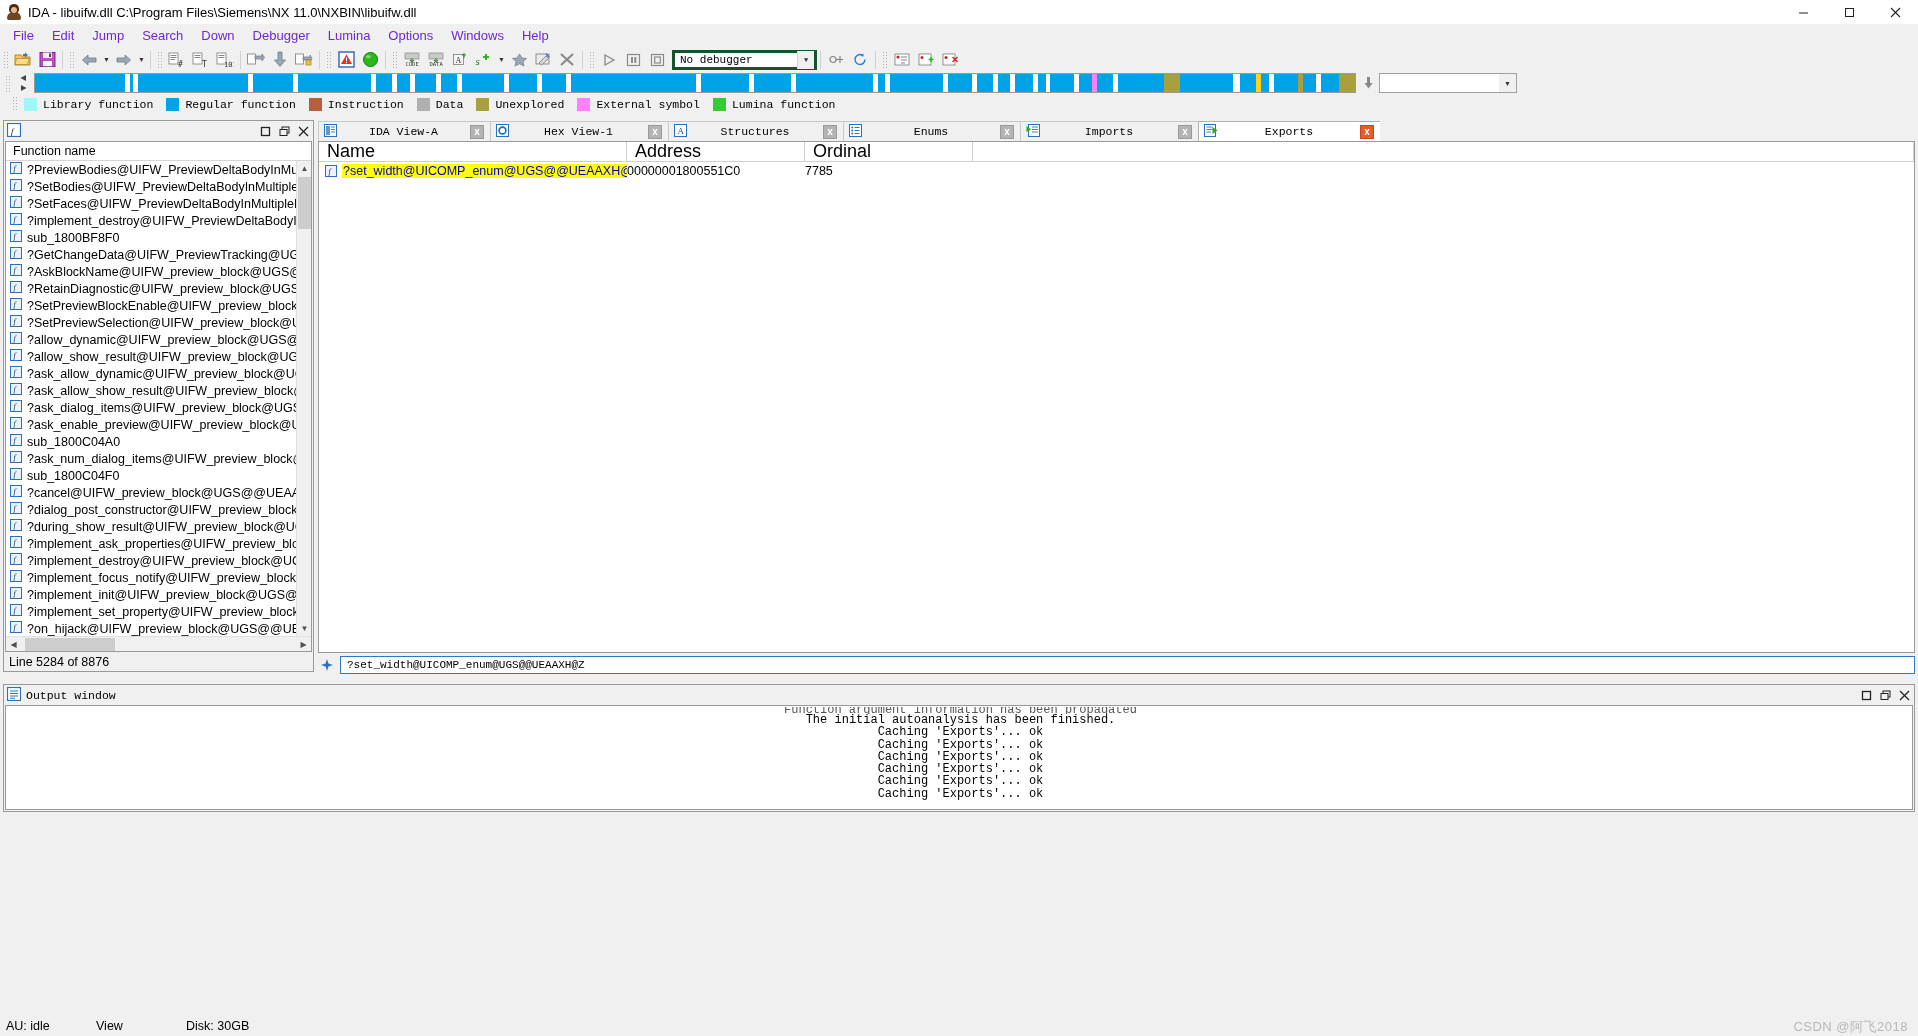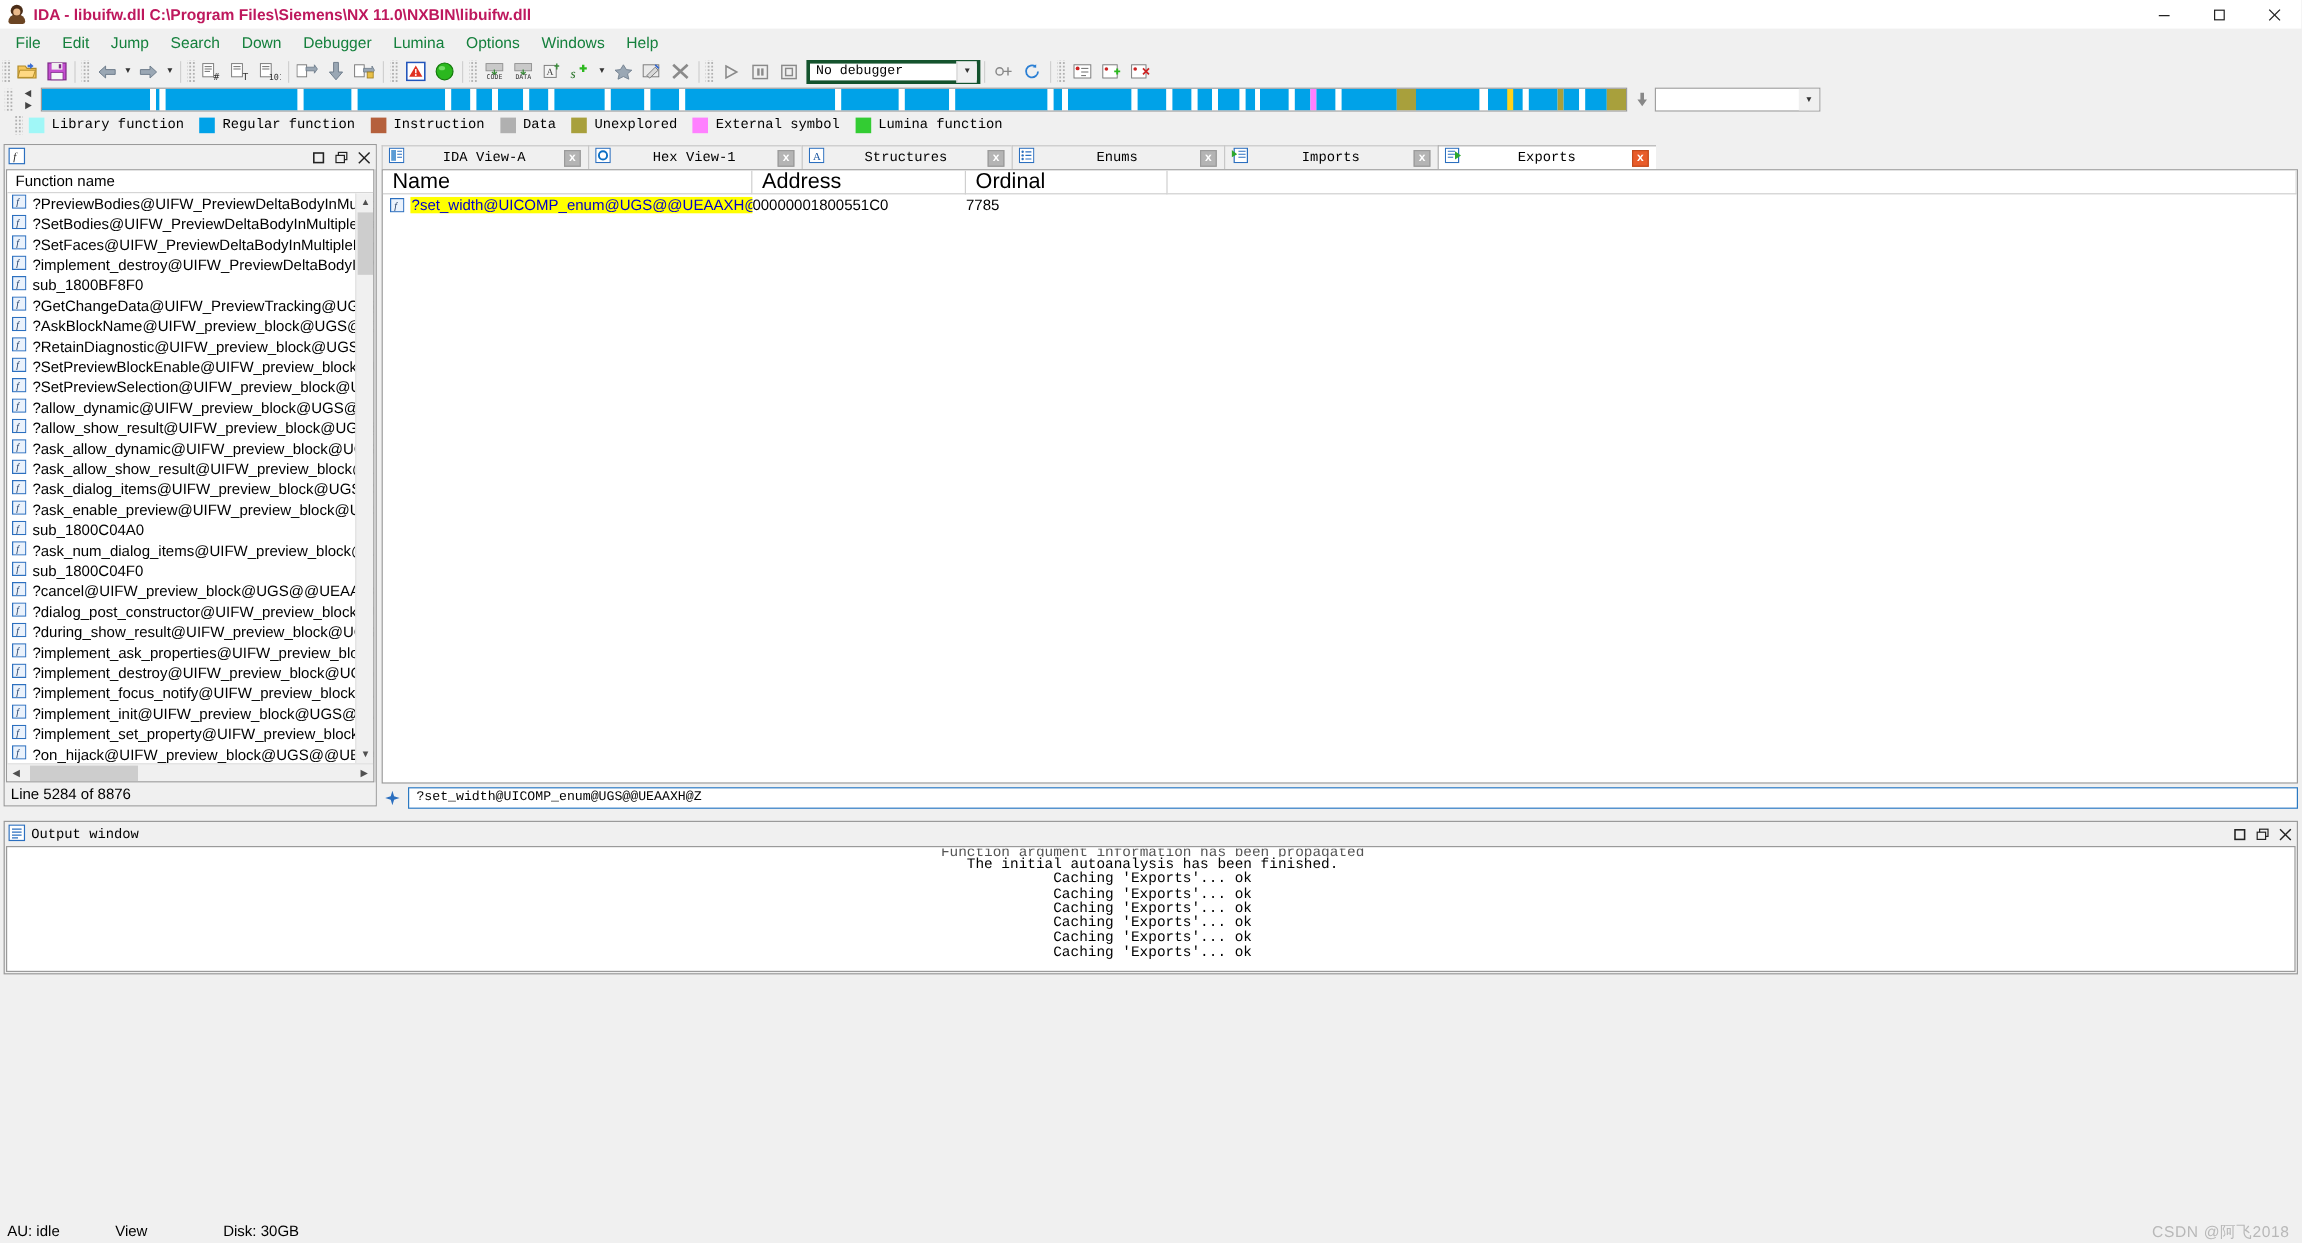--- a/index.html
+++ b/index.html
@@ -30,38 +30,37 @@
   }
   .titlebar .app-icon .body2 {
     position:absolute; left:2px; top:9px; width:14px; height:8px;
     background:#6b4423; border-radius:6px 6px 2px 2px;
   }
   .titlebar .app-icon .face {
     position:absolute; left:6px; top:4px; width:6px; height:6px;
     background:#e8b88a; border-radius:50%;
   }
   .titlebar .title-text {
-    font-size: 13px; color:#be185d; white-space:nowrap;
+    font-size: 13px; color:#000000; white-space:nowrap;
     font-family: "Liberation Sans", sans-serif;
-    font-weight: bold;
   }
   .win-buttons { margin-left:auto; display:flex; height:24px; }
   .win-btn {
     width: 46px; height: 24px; display:flex; align-items:center; justify-content:center;
     font-size: 13px; color:#222; line-height:1;
   }
   .win-btn svg { display:block; }
 
   
   .menubar {
     position:absolute; left:0; top:24px; width:1918px; height:23px;
     background:#f0f0f0; display:flex; align-items:center; padding-left:4px;
   }
   .menu-item {
-    padding: 3px 9px; font-size: 13px; color:#15803d;
+    padding: 3px 9px; font-size: 13px; color:#6d28d9;
     font-family: "Liberation Sans", sans-serif; white-space:nowrap;
   }
 
   
   .toolbar {
     position:absolute; left:0; top:47px; width:1918px; height:25px;
     background:#f0f0f0; display:flex; align-items:center;
   }
   .tb-grip {
     width:7px; height:19px; margin:0 2px;

